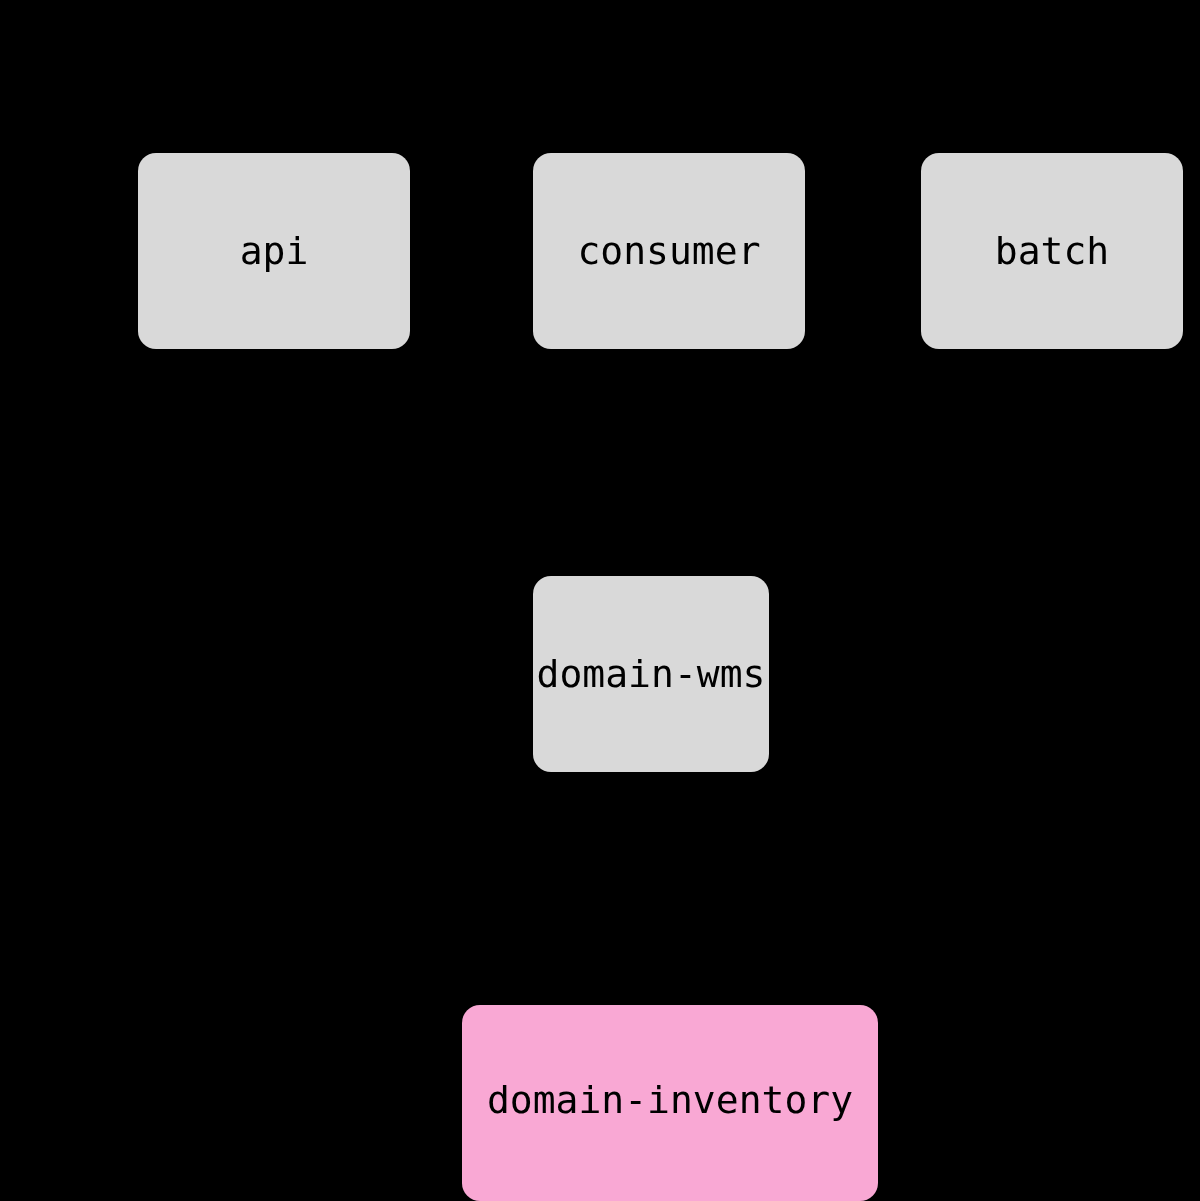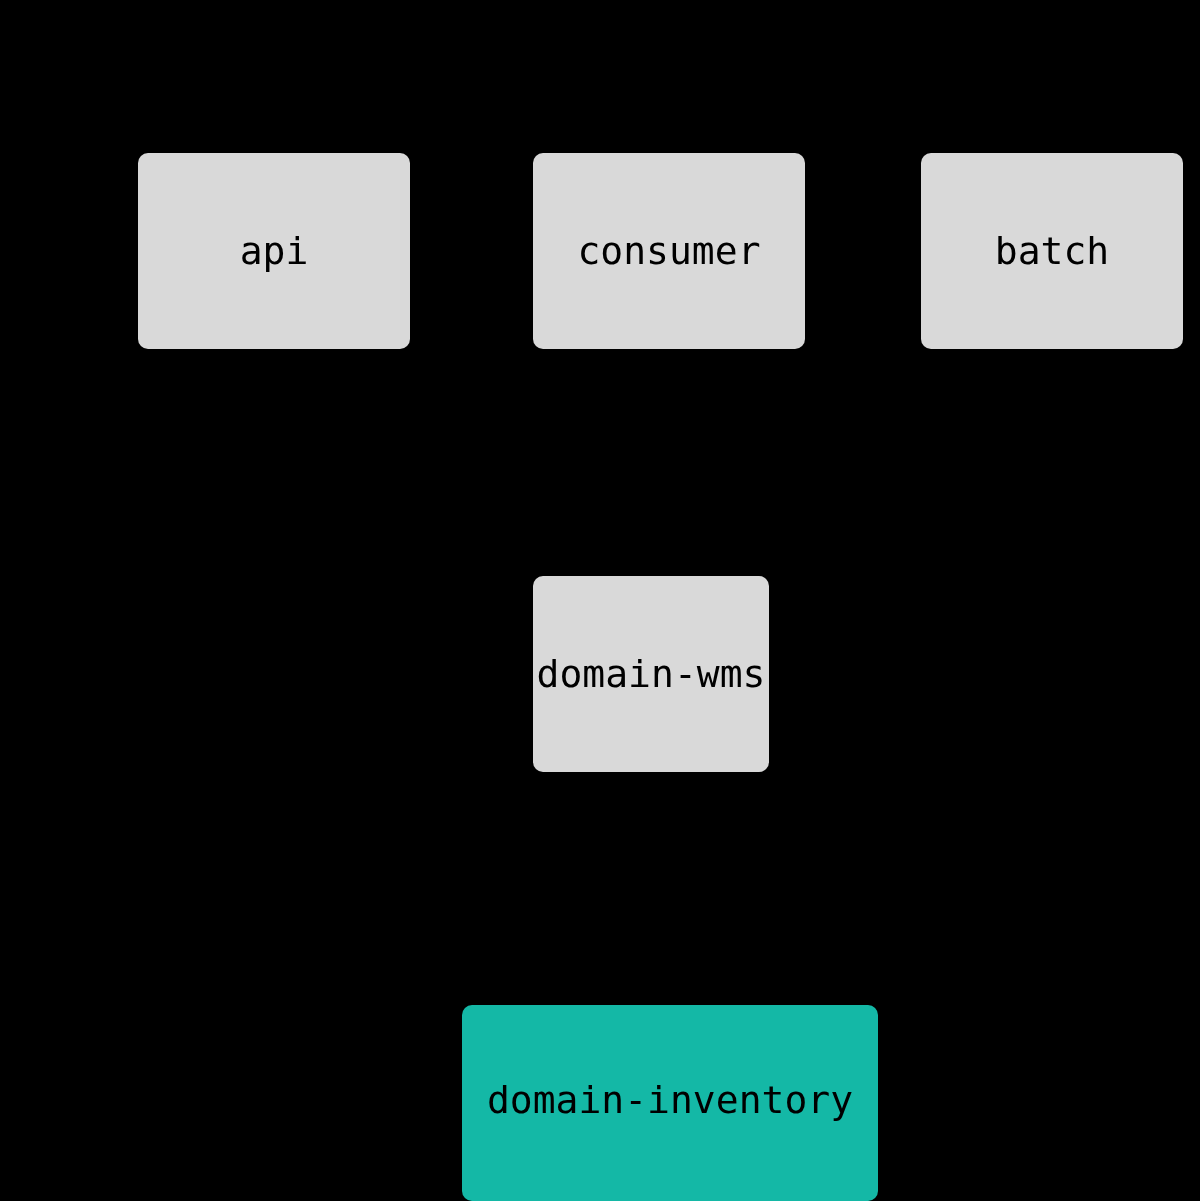--- a/index.html
+++ b/index.html
@@ -25,36 +25,36 @@
     width: 1200px;
     height: 1201px;
     pointer-events: none;
   }
   .node {
     position: absolute;
     box-sizing: border-box;
     display: flex;
     align-items: center;
     justify-content: center;
-    border-radius: 10px;
+    border-radius: 18px;
     color: #000000;
     font-family: "DejaVu Sans Mono", "Liberation Mono", monospace;
     font-size: 38px;
     font-weight: 400;
     letter-spacing: 0px;
     line-height: 1;
     white-space: nowrap;
     text-align: left;
     user-select: none;
   }
   .node.fill-gray {
     background: #d9d9d9;
   }
   .node.fill-cyan {
-    background: #14b8a6;
+    background: #f9a8d4;
   }
   .node-label {
     display: block;
     padding: 0 4px;
   }
   
   #node-api        { left: 138px;  top: 153px;  width: 272px; height: 196px; }
   #node-consumer   { left: 533px;  top: 153px;  width: 272px; height: 196px; }
   #node-batch      { left: 921px;  top: 153px;  width: 262px; height: 196px; }
   #node-domain-wms { left: 533px;  top: 576px;  width: 236px; height: 196px; }

